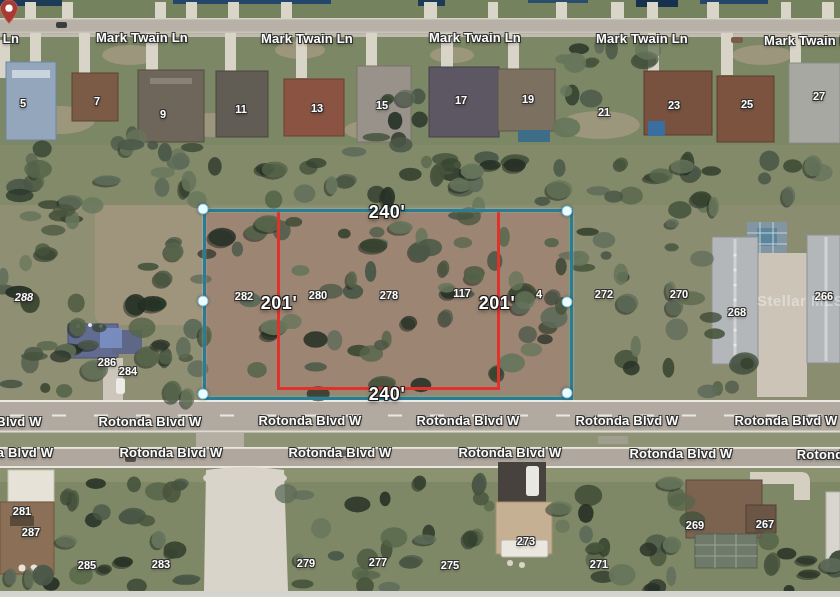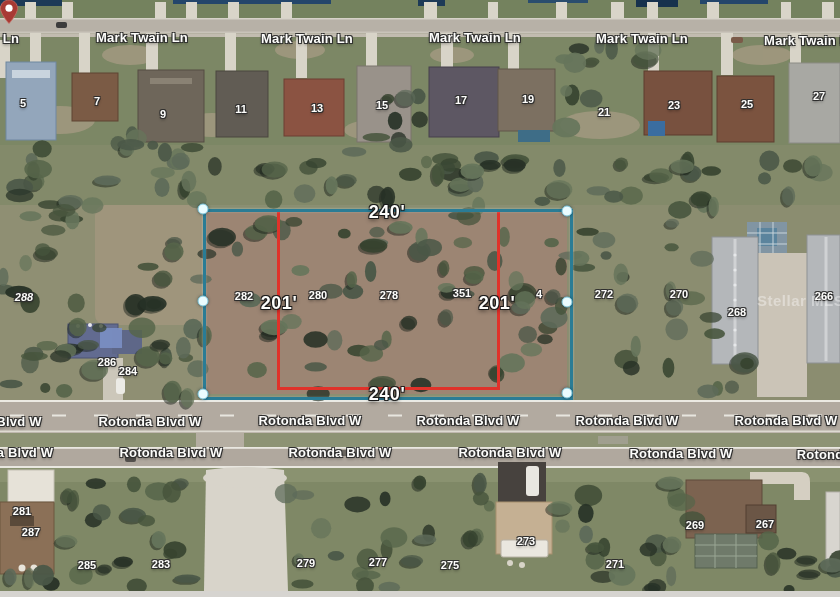--- a/index.html
+++ b/index.html
@@ -689,35 +689,35 @@
         <span class="maplabel lot" style="left: 604px; top: 112px;">21</span>
         <span class="maplabel lot" style="left: 674px; top: 105px;">23</span>
         <span class="maplabel lot" style="left: 747px; top: 104px;">25</span>
         <span class="maplabel lot" style="left: 819px; top: 96px;">27</span>
         <span class="maplabel lot" style="left: 24px; top: 297px; font-style: italic;">288</span>
         <span class="maplabel lot" style="left: 107px; top: 362px;">286</span>
         <span class="maplabel lot" style="left: 128px; top: 371px;">284</span>
         <span class="maplabel lot" style="left: 244px; top: 296px;">282</span>
         <span class="maplabel lot" style="left: 318px; top: 295px;">280</span>
         <span class="maplabel lot" style="left: 389px; top: 295px;">278</span>
-        <span class="maplabel lot" style="left: 462px; top: 293px;">351</span>
+        <span class="maplabel lot" style="left: 462px; top: 293px;">117</span>
         <span class="maplabel lot" style="left: 539px; top: 294px;">4</span>
         <span class="maplabel lot" style="left: 604px; top: 294px;">272</span>
         <span class="maplabel lot" style="left: 679px; top: 294px;">270</span>
         <span class="maplabel lot" style="left: 737px; top: 312px;">268</span>
         <span class="maplabel lot" style="left: 824px; top: 296px;">266</span>
         <span class="maplabel lot" style="left: 22px; top: 511px;">281</span>
         <span class="maplabel lot" style="left: 23px; top: 532px; padding-left: 16px;">287</span>
         <span class="maplabel lot" style="left: 87px; top: 565px;">285</span>
         <span class="maplabel lot" style="left: 161px; top: 564px;">283</span>
         <span class="maplabel lot" style="left: 306px; top: 563px;">279</span>
         <span class="maplabel lot" style="left: 378px; top: 562px;">277</span>
         <span class="maplabel lot" style="left: 450px; top: 565px;">275</span>
         <span class="maplabel lot" style="left: 526px; top: 541px;">273</span>
-        <span class="maplabel lot" style="left: 599px; top: 564px; margin-left: 16px;">271</span>
+        <span class="maplabel lot" style="left: 599px; top: 564px;">271</span>
         <span class="maplabel lot" style="left: 695px; top: 525px;">269</span>
         <span class="maplabel lot" style="left: 765px; top: 524px;">267</span>
         <span class="maplabel dim" style="left: 387px; top: 212px;">240'</span>
         <span class="maplabel dim" style="left: 387px; top: 394px;">240'</span>
         <span class="maplabel dim" style="left: 279px; top: 303px;">201'</span>
         <span class="maplabel dim" style="left: 497px; top: 303px;">201'</span>
       </div>
 
     <span class="watermark">Stellar MLS</span>
   </div>

